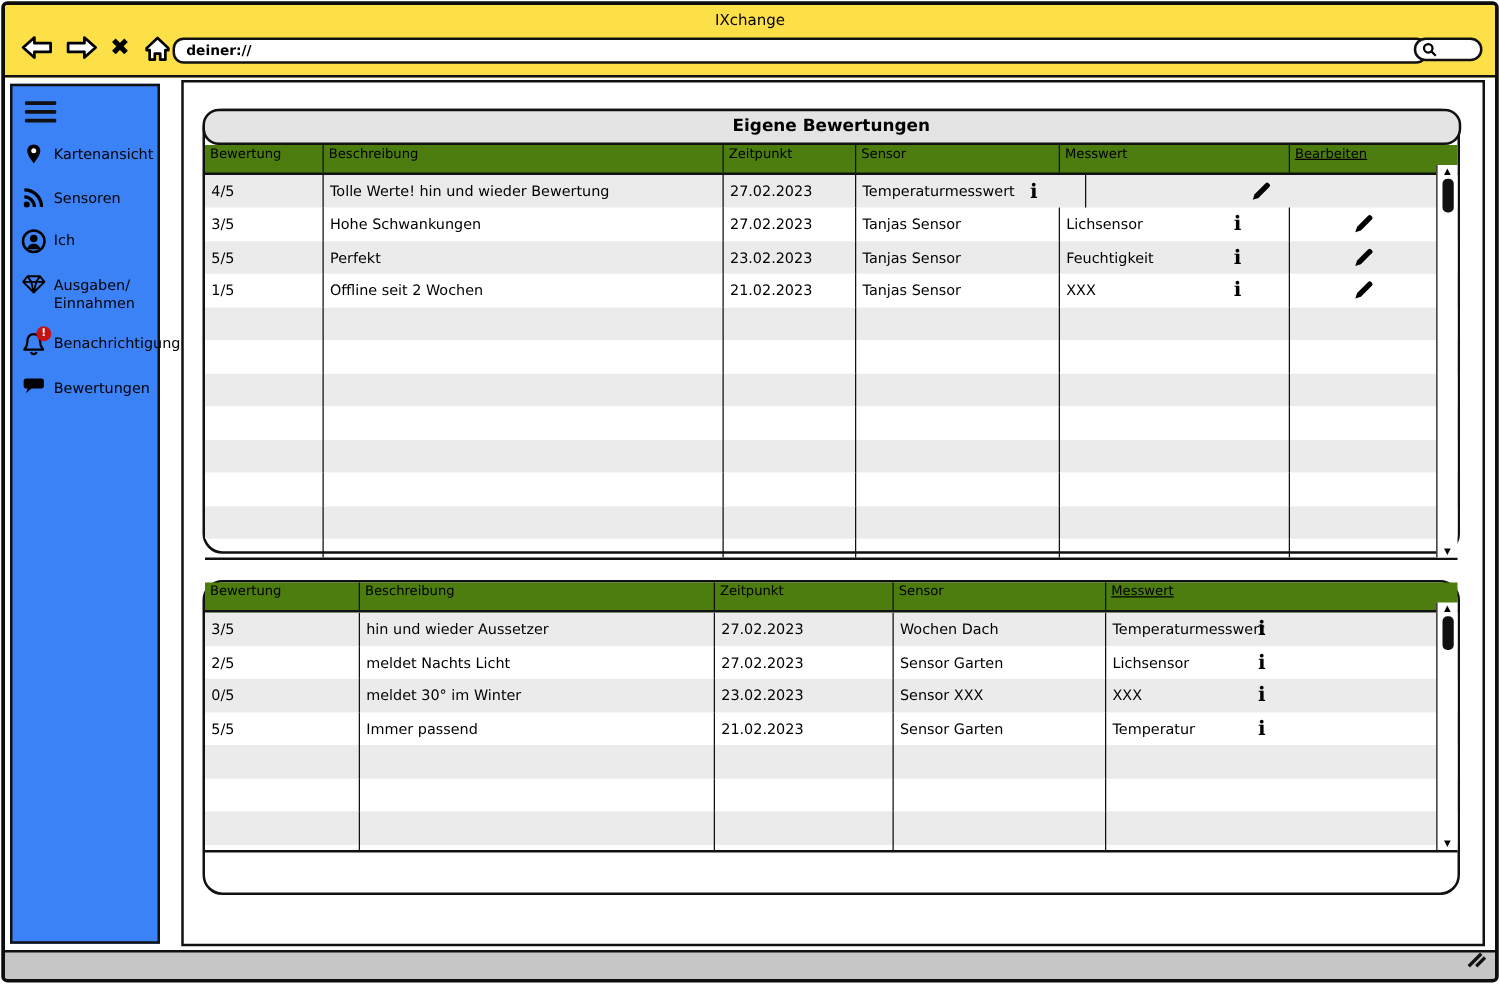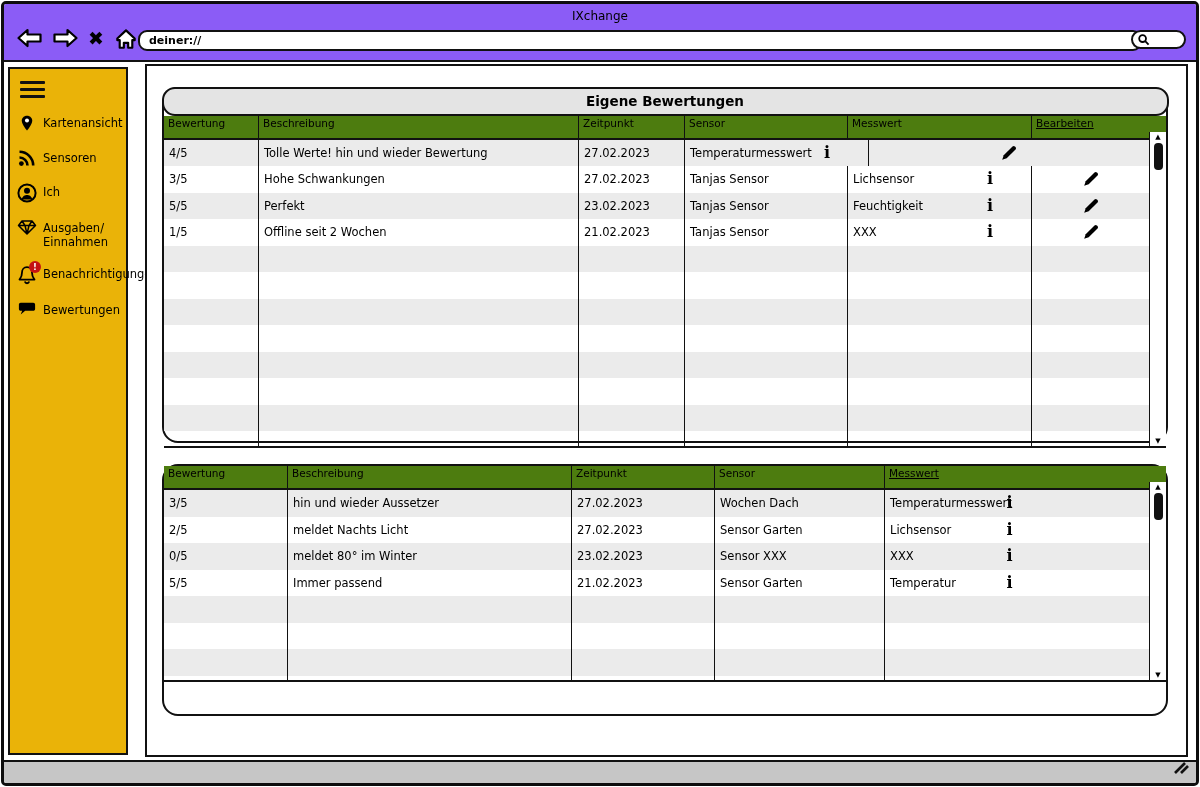--- a/index.html
+++ b/index.html
@@ -1,33 +1,33 @@
 <!DOCTYPE html>
 <html><head>
 <meta charset="utf-8">
 <style>
   html,body{margin:0;padding:0;}
   body{width:1200px;height:787px;position:relative;background:#fff;
        font-family:"DejaVu Sans",sans-serif;color:#000;overflow:hidden;}
   .window{position:absolute;inset:1px;border:3px solid #0d0d0d;border-radius:5px;background:#fff;overflow:hidden;}
   
-  .chrome{position:absolute;top:0;left:0;width:100%;height:58px;background:#8b5cf6;
+  .chrome{position:absolute;top:0;left:0;width:100%;height:58px;background:#fde047;
           border-bottom:2.5px solid #111;box-sizing:border-box;}
   .win-title{text-align:center;font-size:12px;padding-top:5px;}
   .nav{position:absolute;top:21px;left:12px;display:flex;gap:9px;align-items:center;height:26px;}
   .nav .btn{display:flex;align-items:center;justify-content:center;cursor:pointer;}
   .close-x{font-size:19px;font-weight:bold;line-height:20px;}
   .urlbar{position:absolute;left:134px;top:26px;width:982px;height:15px;background:#fff;
           border:2px solid #111;border-radius:9px;font-size:11px;font-weight:600;
           padding:1px 9px;line-height:15px;}
   .search{position:absolute;right:10px;top:26px;width:47px;height:15px;border:2px solid #111;
           border-radius:11px;background:#fff;display:flex;align-items:center;padding-left:4px;}
   
   .sidebar{position:absolute;left:4px;top:63px;width:120px;height:688px;border:2.5px solid #111;
-           background:#eab308;box-sizing:border-box;padding:9px 7px;}
+           background:#3b82f6;box-sizing:border-box;padding:9px 7px;}
   .burger{width:25px;margin:3px 0 16px 3px;cursor:pointer;}
   .burger div{height:3.4px;background:#111;margin-bottom:3.6px;border-radius:1px;}
   .side-item{display:flex;align-items:flex-start;gap:6px;margin-bottom:16px;cursor:pointer;}
   .side-icon{width:20px;flex:0 0 20px;display:flex;justify-content:center;position:relative;}
   .side-label{font-size:11.5px;line-height:14px;padding-top:2px;}
   .badge{position:absolute;top:-4px;right:-4px;width:12px;height:12px;background:#c41313;border-radius:50%;
          color:#fff;font-size:8.5px;font-weight:bold;text-align:center;line-height:12px;}
   
   .main{position:absolute;left:141px;top:60px;width:1043px;height:693px;border:2.5px solid #111;
         background:#fff;box-sizing:border-box;}
@@ -394,21 +394,21 @@
               <div class="td" style="flex: 1 1 0%;">
                 <span>Lichsensor</span>
                 <span class="info-i ip1">i</span>
               </div>
             </div>
             <div class="t-row">
               <div class="td" style="width: 124px;">
                 <span>0/5</span>
               </div>
               <div class="td" style="width: 284px;">
-                <span>meldet 80° im Winter</span>
+                <span>meldet 30° im Winter</span>
               </div>
               <div class="td" style="width: 143px;">
                 <span>23.02.2023</span>
               </div>
               <div class="td" style="width: 170px;">
                 <span>Sensor XXX</span>
               </div>
               <div class="td" style="flex: 1 1 0%;">
                 <span>XXX</span>
                 <span class="info-i ip1">i</span>

